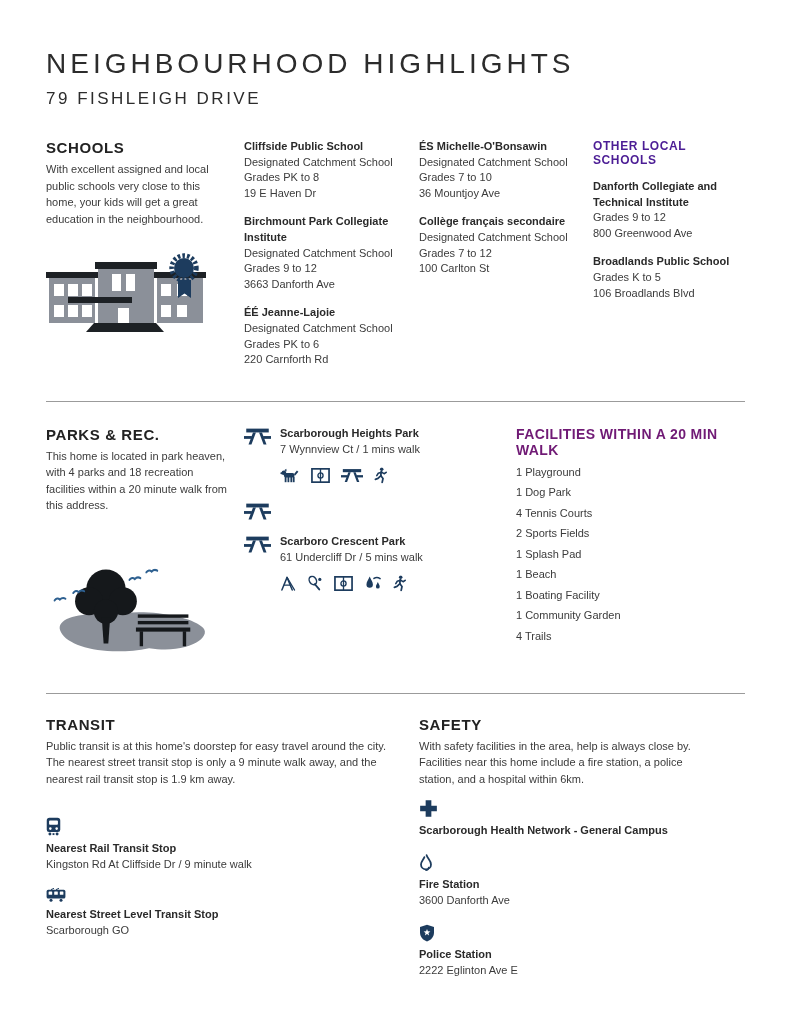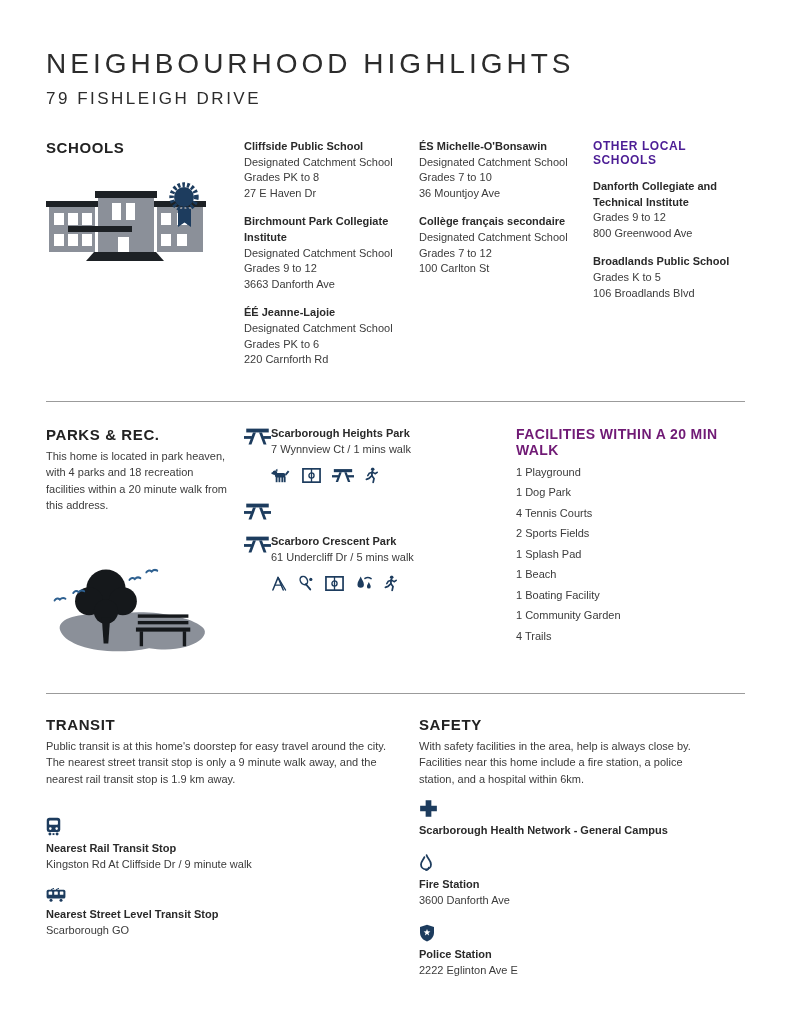--- a/index.html
+++ b/index.html
@@ -20,21 +20,21 @@
   .schools{display:grid;grid-template-columns:198px 175px 174px 1fr;margin-top:30px;}
   .schools .col{padding-right:14px;}
   .school{margin-bottom:13px;font-size:11px;line-height:1.42;}
   .school .b{font-size:11px;}
   .other-h{font-size:12px;font-weight:700;letter-spacing:.6px;color:#4c1d95;margin-bottom:12px;}
   .building-wrap{margin-top:26px;width:168px;}
 
   
   .parks{display:grid;grid-template-columns:198px 272px 1fr;margin-top:24px;}
   .parks .col{padding-right:14px;}
-  .park{display:flex;gap:0;margin-bottom:13px;font-size:11px;line-height:1.42;}
+  .park{display:flex;gap:9px;margin-bottom:13px;font-size:11px;line-height:1.42;}
   .picnic-main{width:27px;height:19px;flex:none;color:#1d3c5e;margin-top:1px;}
   .amenities{display:flex;gap:11px;margin-top:9px;margin-bottom:3px;height:19px;align-items:center;color:#1d3c5e;}
   .amenities svg{height:17px;}
   .fac-h{font-size:14px;font-weight:700;letter-spacing:.4px;color:#701a75;margin-bottom:9px;}
   .fac{font-size:11px;line-height:1.0;margin-bottom:9.5px;}
   .park-scene{margin-top:28px;width:178px;}
 
   
   .ts{display:grid;grid-template-columns:373px 1fr;margin-top:22px;}
   .ts .col{padding-right:26px;}
@@ -131,20 +131,21 @@
 <div class="page">
 
   <div class="header">
     <div class="title">NEIGHBOURHOOD HIGHLIGHTS</div>
     <div class="subtitle">79 FISHLEIGH DRIVE</div>
   </div>
 
   <div class="schools">
     <div class="col">
       <div class="sec-h">SCHOOLS</div>
+      <div class="desc">With excellent assigned and local public schools very close to this home, your kids will get a great education in the neighbourhood.</div>
       <div class="building-wrap">
         <svg viewBox="0 0 168 88" width="168" height="88" xmlns="http://www.w3.org/2000/svg">
           <rect x="3" y="24" width="46" height="46" fill="#8b9099"></rect>
           <rect x="0" y="19" width="52" height="6" fill="#1d2125"></rect>
           <rect x="52" y="16" width="56" height="54" fill="#8b9099"></rect>
           <rect x="49" y="9" width="62" height="7" fill="#1d2125"></rect>
           <rect x="111" y="24" width="46" height="46" fill="#8b9099"></rect>
           <rect x="108" y="19" width="52" height="6" fill="#1d2125"></rect>
           <rect x="8" y="31" width="10" height="12" fill="#ffffff"></rect>
           <rect x="22" y="31" width="10" height="12" fill="#ffffff"></rect>
@@ -167,21 +168,21 @@
             <polygon points="132,27 145,27 145,45 138.5,40.5 132,45" fill="#1d3c5e"></polygon>
           </g>
         </svg>
       </div>
     </div>
     <div class="col">
       <div class="school">
         <div class="b">Cliffside Public School</div>
         <div>Designated Catchment School</div>
         <div>Grades PK to 8</div>
-        <div>27 E Haven Dr</div>
+        <div>19 E Haven Dr</div>
       </div>
       <div class="school">
         <div class="b">Birchmount Park Collegiate Institute</div>
         <div>Designated Catchment School</div>
         <div>Grades 9 to 12</div>
         <div>3663 Danforth Ave</div>
       </div>
       <div class="school">
         <div class="b">ÉÉ Jeanne-Lajoie</div>
         <div>Designated Catchment School</div>

